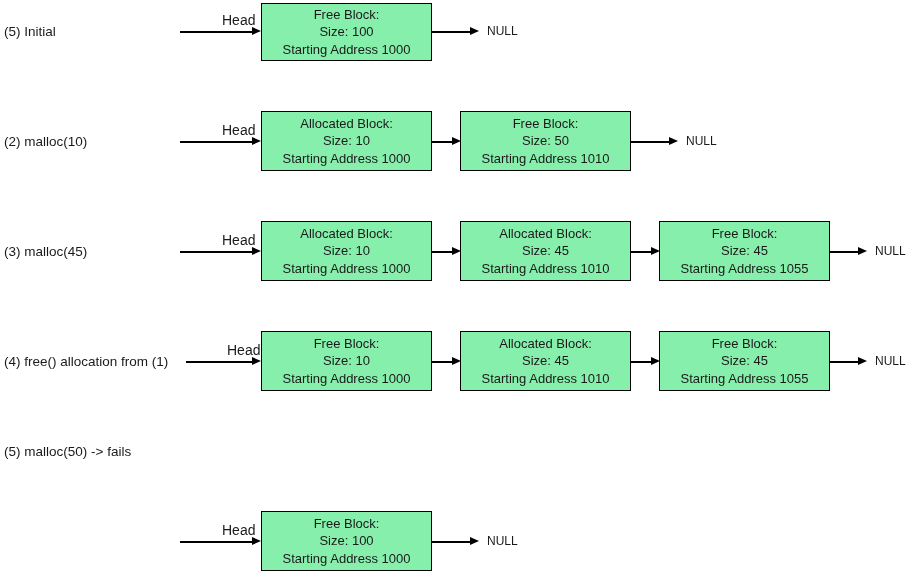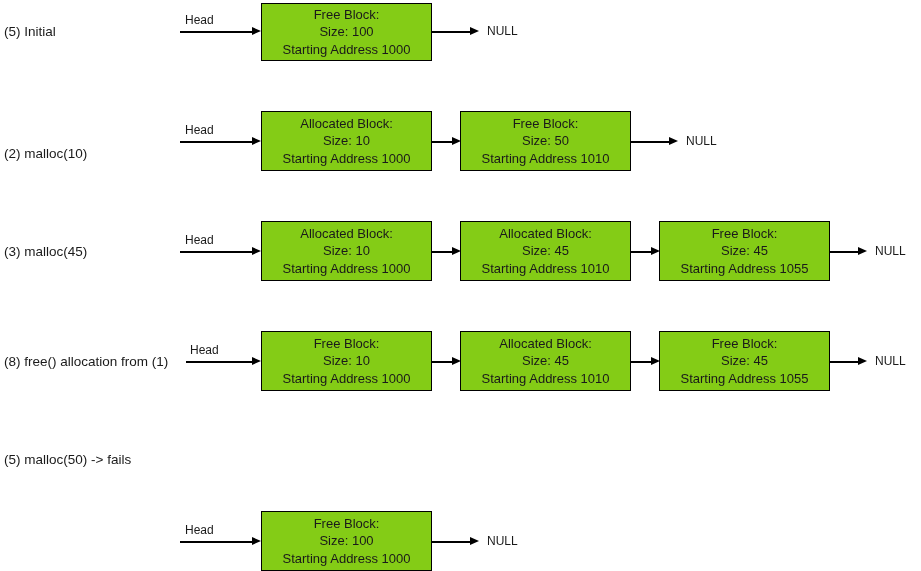--- a/index.html
+++ b/index.html
@@ -29,21 +29,21 @@
     left: 4px;
     font-size: 13.5px;
     line-height: 16px;
     color: #1a1a1a;
     white-space: nowrap;
   }
   .block {
     position: absolute;
     box-sizing: border-box;
     border: 1.6px solid #000000;
-    background: #84cc16;
+    background: #86efac;
     display: flex;
     flex-direction: column;
     align-items: center;
     justify-content: center;
     text-align: center;
     font-size: 13px;
     line-height: 17.5px;
     color: #1a1a1a;
   }
   .block .ln {
@@ -58,24 +58,25 @@
   .arrow-head {
     position: absolute;
     width: 0;
     height: 0;
     border-top: 4.6px solid transparent;
     border-bottom: 4.6px solid transparent;
     border-left: 9px solid #000000;
   }
   .head-label {
     position: absolute;
-    font-size: 12px;
+    font-size: 14px;
     line-height: 16px;
     color: #1a1a1a;
     white-space: nowrap;
+    margin-left: 37px;
   }
   .null-label {
     position: absolute;
     font-size: 12px;
     line-height: 16px;
     color: #1a1a1a;
     white-space: nowrap;
     text-align: right;
   }
 </style>
@@ -95,21 +96,21 @@
       <span class="ln">Size: 100</span>
       <span class="ln">Starting Address 1000</span>
     </div>
 
     <div class="conn" style="left:432px;top:31px;width:42px;"></div>
     <div class="arrow-head" style="left:470px;top:27px;"></div>
     <div class="null-label" style="left:487px;top:23px;">NULL</div>
   </div>
 
   <div class="row" style="top:110px;height:100px;">
-    <div class="row-label" style="top:36px;text-align:right;">(2) malloc(10)</div>
+    <div class="row-label" style="top:24px;text-align:right;">(2) malloc(10)</div>
     <div class="head-label" style="left:185px;top:12px;">Head</div>
     <div class="conn" style="left:180px;top:31px;width:73px;"></div>
     <div class="arrow-head" style="left:252px;top:27px;"></div>
 
     <div class="block" style="left:261px;top:1px;width:171px;height:60px;">
       <span class="ln">Allocated Block:</span>
       <span class="ln">Size: 10</span>
       <span class="ln">Starting Address 1000</span>
     </div>
 
@@ -156,21 +157,21 @@
       <span class="ln">Size: 45</span>
       <span class="ln">Starting Address 1055</span>
     </div>
 
     <div class="conn" style="left:830px;top:31px;width:32px;"></div>
     <div class="arrow-head" style="left:858px;top:27px;"></div>
     <div class="null-label" style="left:875px;top:23px;">NULL</div>
   </div>
 
   <div class="row" style="top:330px;height:100px;">
-    <div class="row-label" style="top:24px;">(8) free() allocation from (1)</div>
+    <div class="row-label" style="top:24px;">(4) free() allocation from (1)</div>
     <div class="head-label" style="left:190px;top:12px;">Head</div>
     <div class="conn" style="left:186px;top:31px;width:67px;"></div>
     <div class="arrow-head" style="left:252px;top:27px;"></div>
 
     <div class="block" style="left:261px;top:1px;width:171px;height:60px;">
       <span class="ln">Free Block:</span>
       <span class="ln">Size: 10</span>
       <span class="ln">Starting Address 1000</span>
     </div>
 
@@ -191,21 +192,21 @@
       <span class="ln">Size: 45</span>
       <span class="ln">Starting Address 1055</span>
     </div>
 
     <div class="conn" style="left:830px;top:31px;width:32px;"></div>
     <div class="arrow-head" style="left:858px;top:27px;"></div>
     <div class="null-label" style="left:875px;top:23px;">NULL</div>
   </div>
 
   <div class="row" style="top:444px;height:40px;">
-    <div class="row-label" style="top:0px;margin-top:8px;">(5) malloc(50) -&gt; fails</div>
+    <div class="row-label" style="top:0px;">(5) malloc(50) -&gt; fails</div>
   </div>
 
   <div class="row" style="top:510px;height:61px;">
     <div class="head-label" style="left:185px;top:12px;">Head</div>
     <div class="conn" style="left:180px;top:31px;width:73px;"></div>
     <div class="arrow-head" style="left:252px;top:27px;"></div>
 
     <div class="block" style="left:261px;top:1px;width:171px;height:60px;">
       <span class="ln">Free Block:</span>
       <span class="ln">Size: 100</span>

